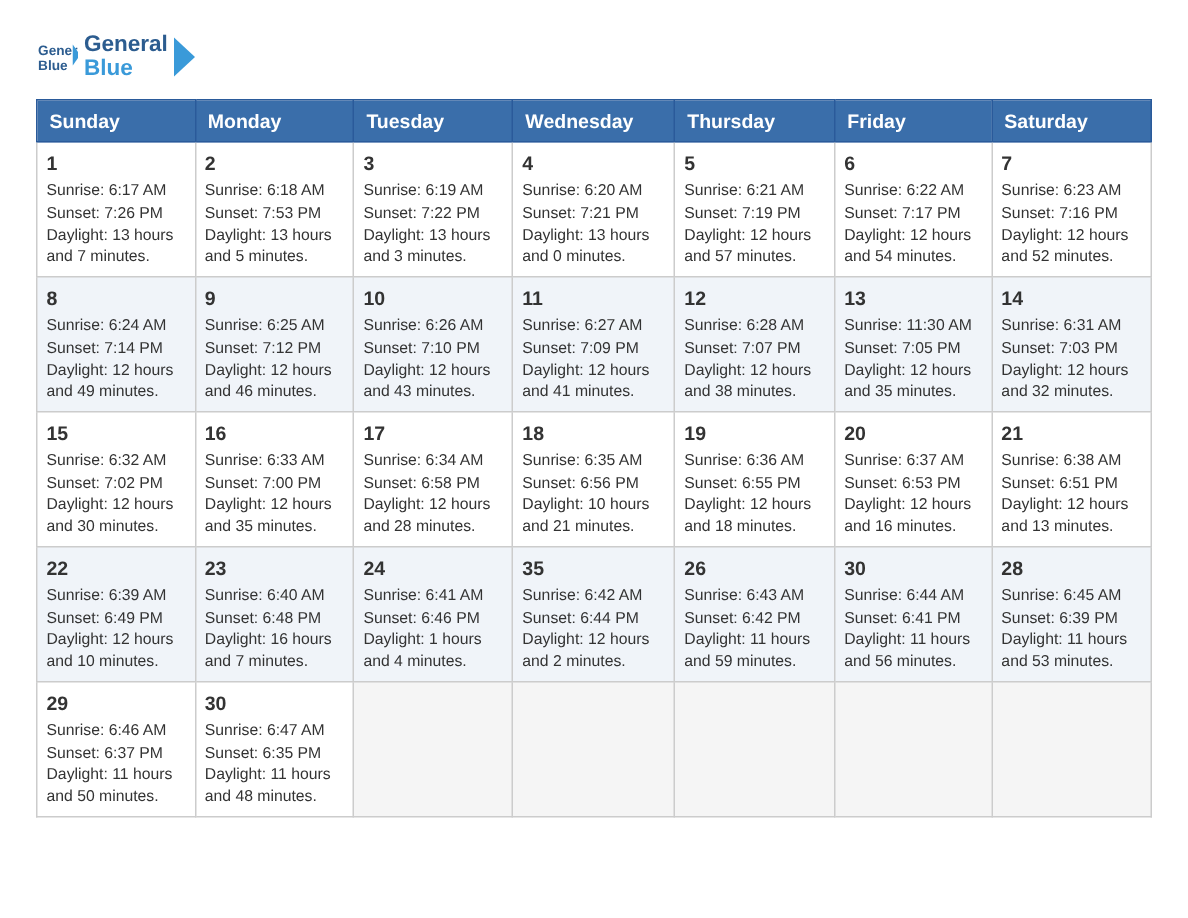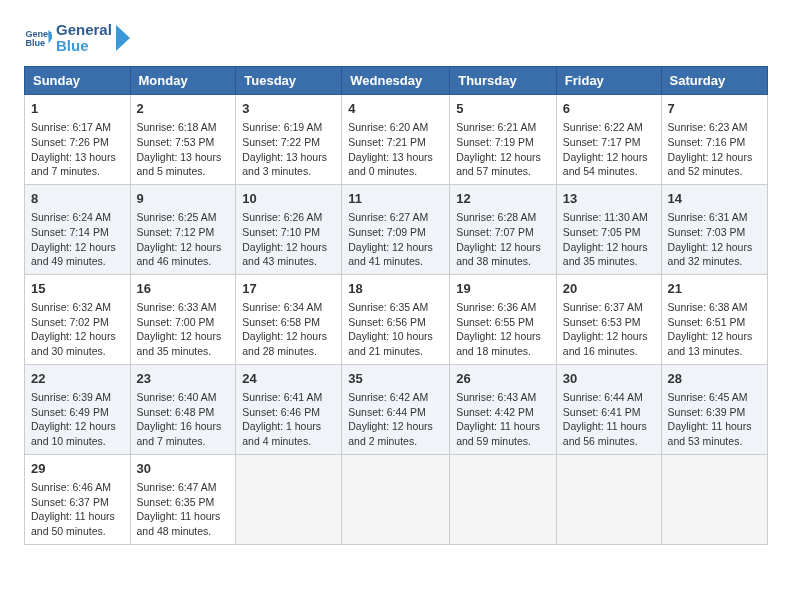--- a/index.html
+++ b/index.html
@@ -141,21 +141,21 @@
         <td><span class="day-num">18</span><span>Sunrise: 6:35 AM</span><br><span>Sunset: 6:56 PM</span><br><span>Daylight: 10 hours and 21 minutes.</span></td>
         <td><span class="day-num">19</span><span>Sunrise: 6:36 AM</span><br><span>Sunset: 6:55 PM</span><br><span>Daylight: 12 hours and 18 minutes.</span></td>
         <td><span class="day-num">20</span><span>Sunrise: 6:37 AM</span><br><span>Sunset: 6:53 PM</span><br><span>Daylight: 12 hours and 16 minutes.</span></td>
         <td><span class="day-num">21</span><span>Sunrise: 6:38 AM</span><br><span>Sunset: 6:51 PM</span><br><span>Daylight: 12 hours and 13 minutes.</span></td>
       </tr>
       <tr>
         <td><span class="day-num">22</span><span>Sunrise: 6:39 AM</span><br><span>Sunset: 6:49 PM</span><br><span>Daylight: 12 hours and 10 minutes.</span></td>
         <td><span class="day-num">23</span><span>Sunrise: 6:40 AM</span><br><span>Sunset: 6:48 PM</span><br><span>Daylight: 16 hours and 7 minutes.</span></td>
         <td><span class="day-num">24</span><span>Sunrise: 6:41 AM</span><br><span>Sunset: 6:46 PM</span><br><span>Daylight: 1 hours and 4 minutes.</span></td>
         <td><span class="day-num">35</span><span>Sunrise: 6:42 AM</span><br><span>Sunset: 6:44 PM</span><br><span>Daylight: 12 hours and 2 minutes.</span></td>
-        <td><span class="day-num">26</span><span>Sunrise: 6:43 AM</span><br><span>Sunset: 4:42 PM</span><br><span>Daylight: 11 hours and 59 minutes.</span></td>
+        <td><span class="day-num">26</span><span>Sunrise: 6:43 AM</span><br><span>Sunset: 6:42 PM</span><br><span>Daylight: 11 hours and 59 minutes.</span></td>
         <td><span class="day-num">30</span><span>Sunrise: 6:44 AM</span><br><span>Sunset: 6:41 PM</span><br><span>Daylight: 11 hours and 56 minutes.</span></td>
         <td><span class="day-num">28</span><span>Sunrise: 6:45 AM</span><br><span>Sunset: 6:39 PM</span><br><span>Daylight: 11 hours and 53 minutes.</span></td>
       </tr>
       <tr>
         <td><span class="day-num">29</span><span>Sunrise: 6:46 AM</span><br><span>Sunset: 6:37 PM</span><br><span>Daylight: 11 hours and 50 minutes.</span></td>
         <td><span class="day-num">30</span><span>Sunrise: 6:47 AM</span><br><span>Sunset: 6:35 PM</span><br><span>Daylight: 11 hours and 48 minutes.</span></td>
         <td class="empty"></td>
         <td class="empty"></td>
         <td class="empty"></td>
         <td class="empty"></td>

